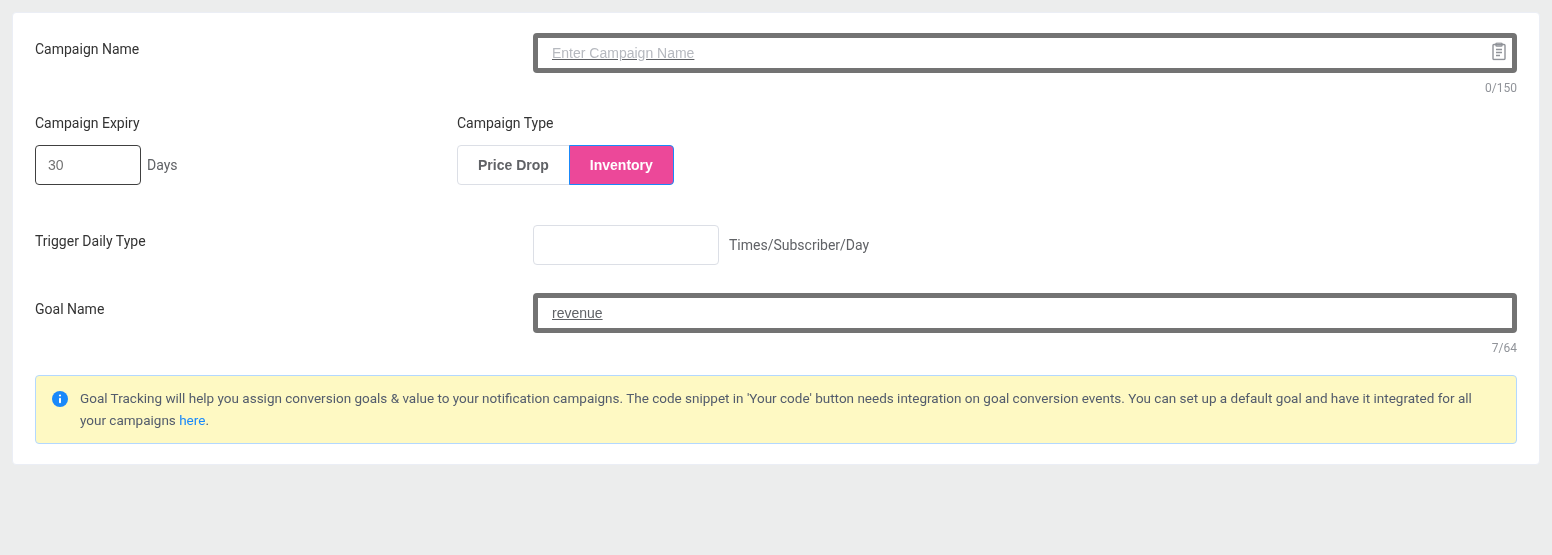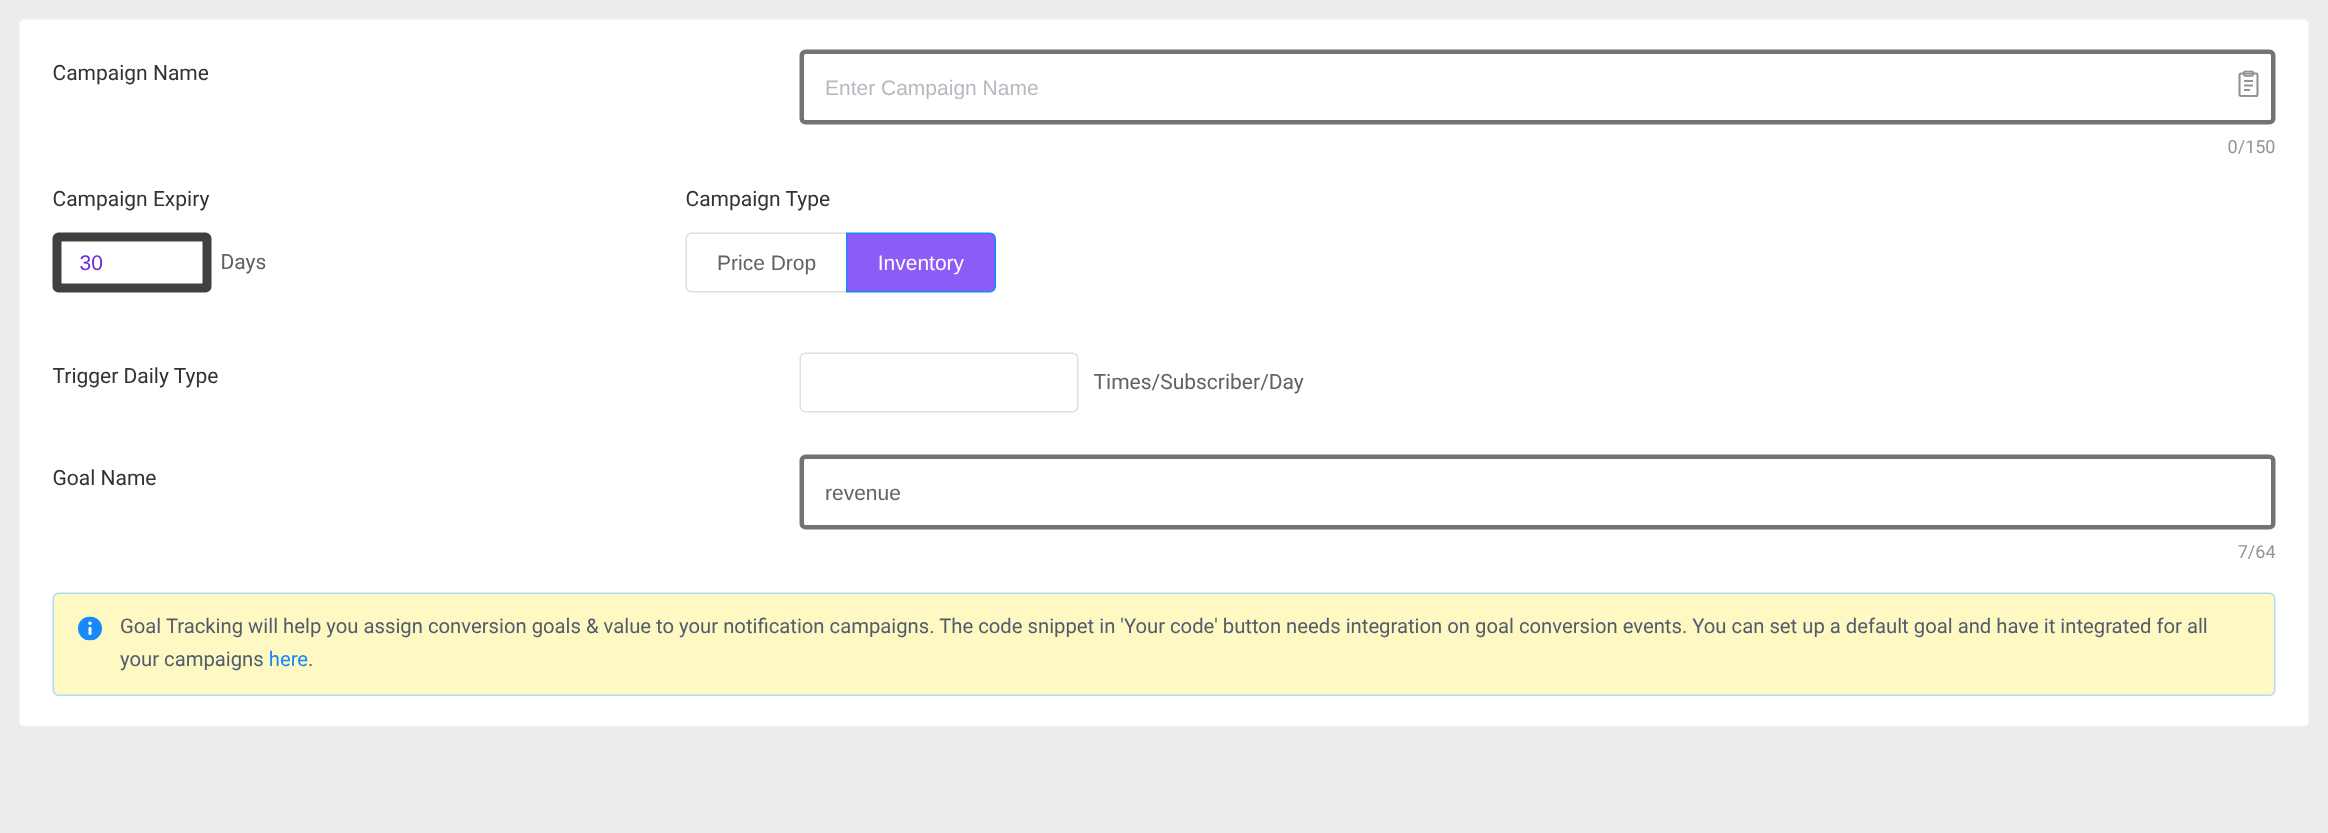--- a/index.html
+++ b/index.html
@@ -29,27 +29,28 @@
     padding-top: 8px;
     color: #333;
   }
   .field-col {
     flex: 1;
     display: flex;
     align-items: center;
   }
   .input-text {
     width: 100%;
-    height: 50px;
-    border: 3px solid #737373;
+    height: 40px;
+    border: 5px solid #737373;
     border-radius: 4px;
     padding: 0 36px 0 14px;
     font-size: 14px;
     color: #606266;
     outline: none;
+    text-decoration: underline;
   }
   .input-text::placeholder { color: #b6b9bf; }
   .input-wrap {
     position: relative;
     flex: 1;
   }
   .clip-icon {
     position: absolute;
     right: 10px;
     top: 50%;
@@ -79,48 +80,49 @@
     margin-bottom: 14px;
   }
   .expiry-input-row {
     display: flex;
     align-items: center;
     gap: 6px;
   }
   .small-input {
     width: 106px;
     height: 40px;
-    border: 6px solid #404040;
+    border: 1px solid #404040;
     border-radius: 4px;
     padding: 0 12px;
     font-size: 14px;
-    color: #6d28d9;
+    color: #737373;
     outline: none;
   }
   .suffix {
     color: #606266;
   }
   .btn-group {
     display: flex;
   }
   .btn {
     height: 40px;
     padding: 0 20px;
     border: 1px solid #dcdfe6;
     background: #fff;
     color: #606266;
     font-size: 14px;
     cursor: pointer;
     display: flex;
     align-items: center;
+    font-weight: bold;
   }
   .btn:first-child { border-radius: 4px 0 0 4px; }
   .btn:last-child { border-radius: 0 4px 4px 0; margin-left: -1px; }
   .btn.active {
-    background: #8b5cf6;
+    background: #ec4899;
     border-color: #1989fa;
     color: #fff;
   }
   .mid-input {
     width: 186px;
     height: 40px;
     border: 1px solid #dcdfe6;
     border-radius: 4px;
     padding: 0 12px;
     font-size: 14px;

